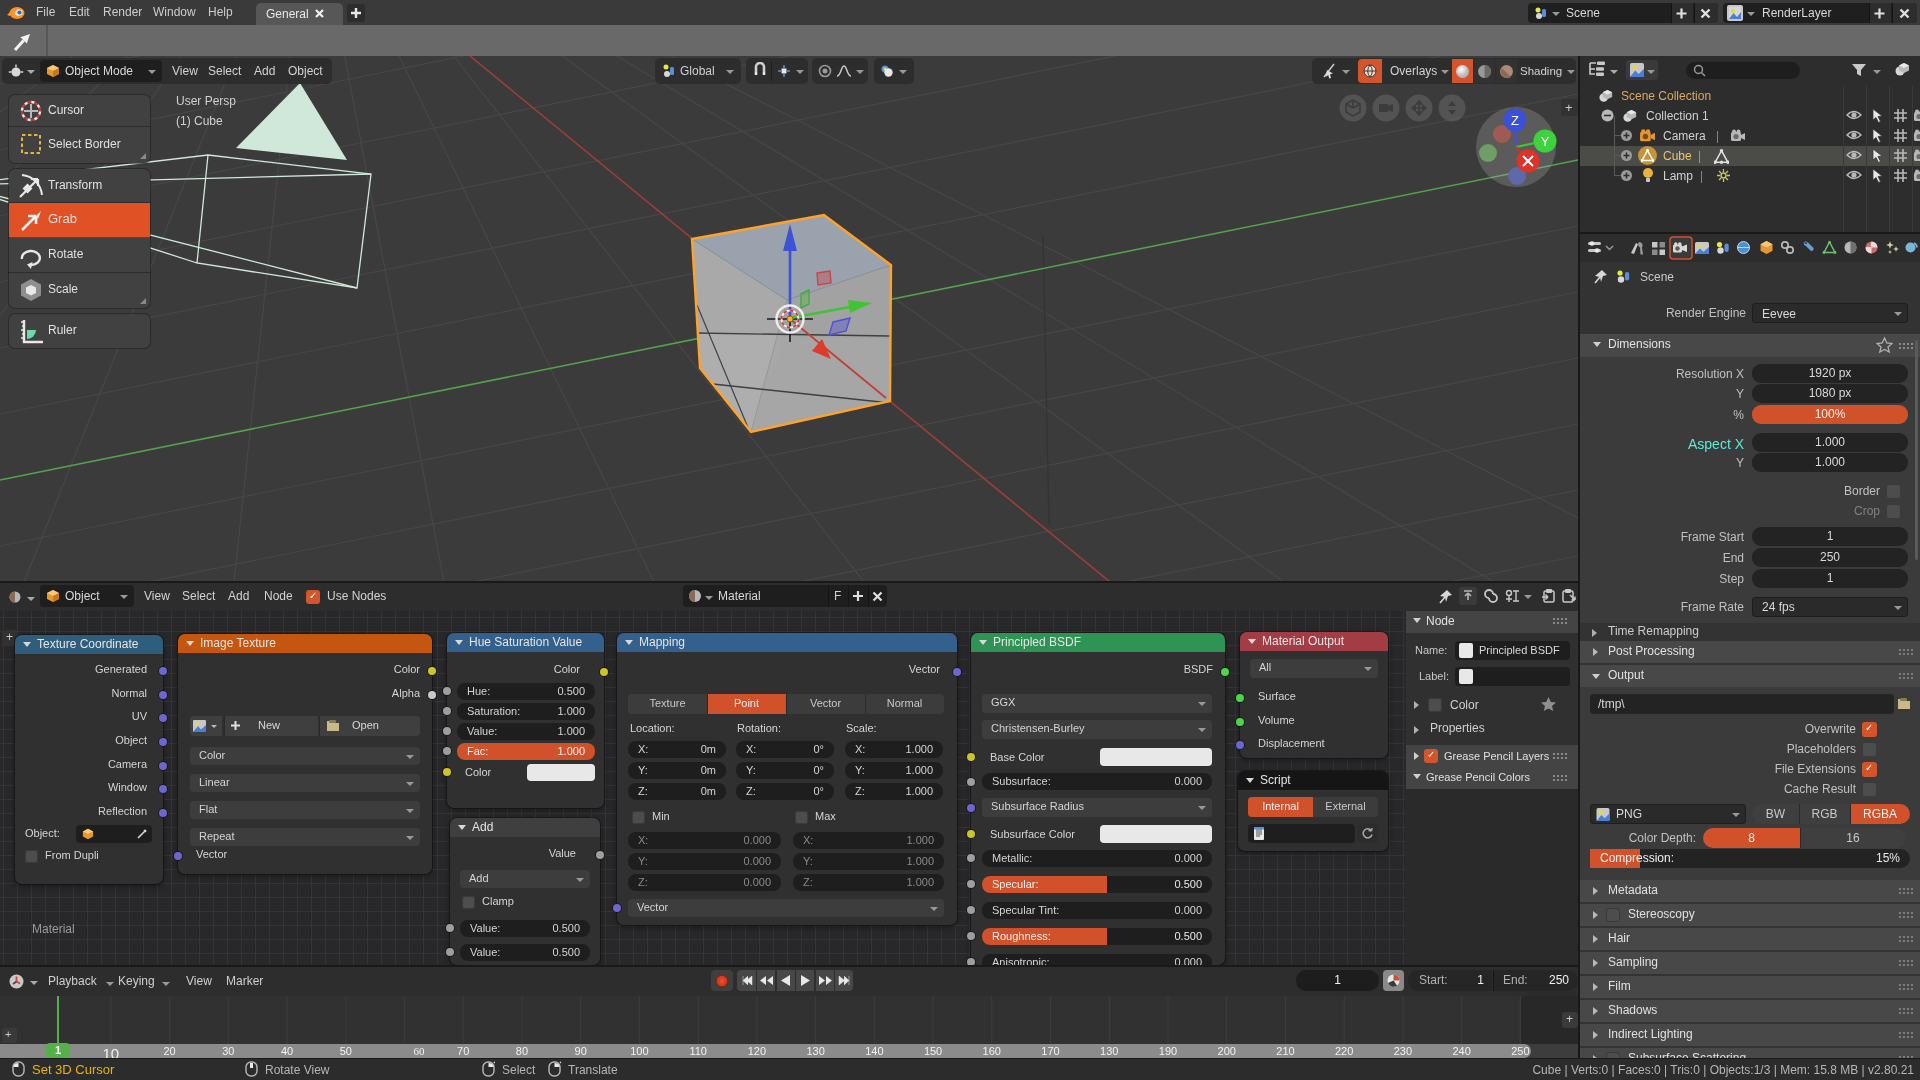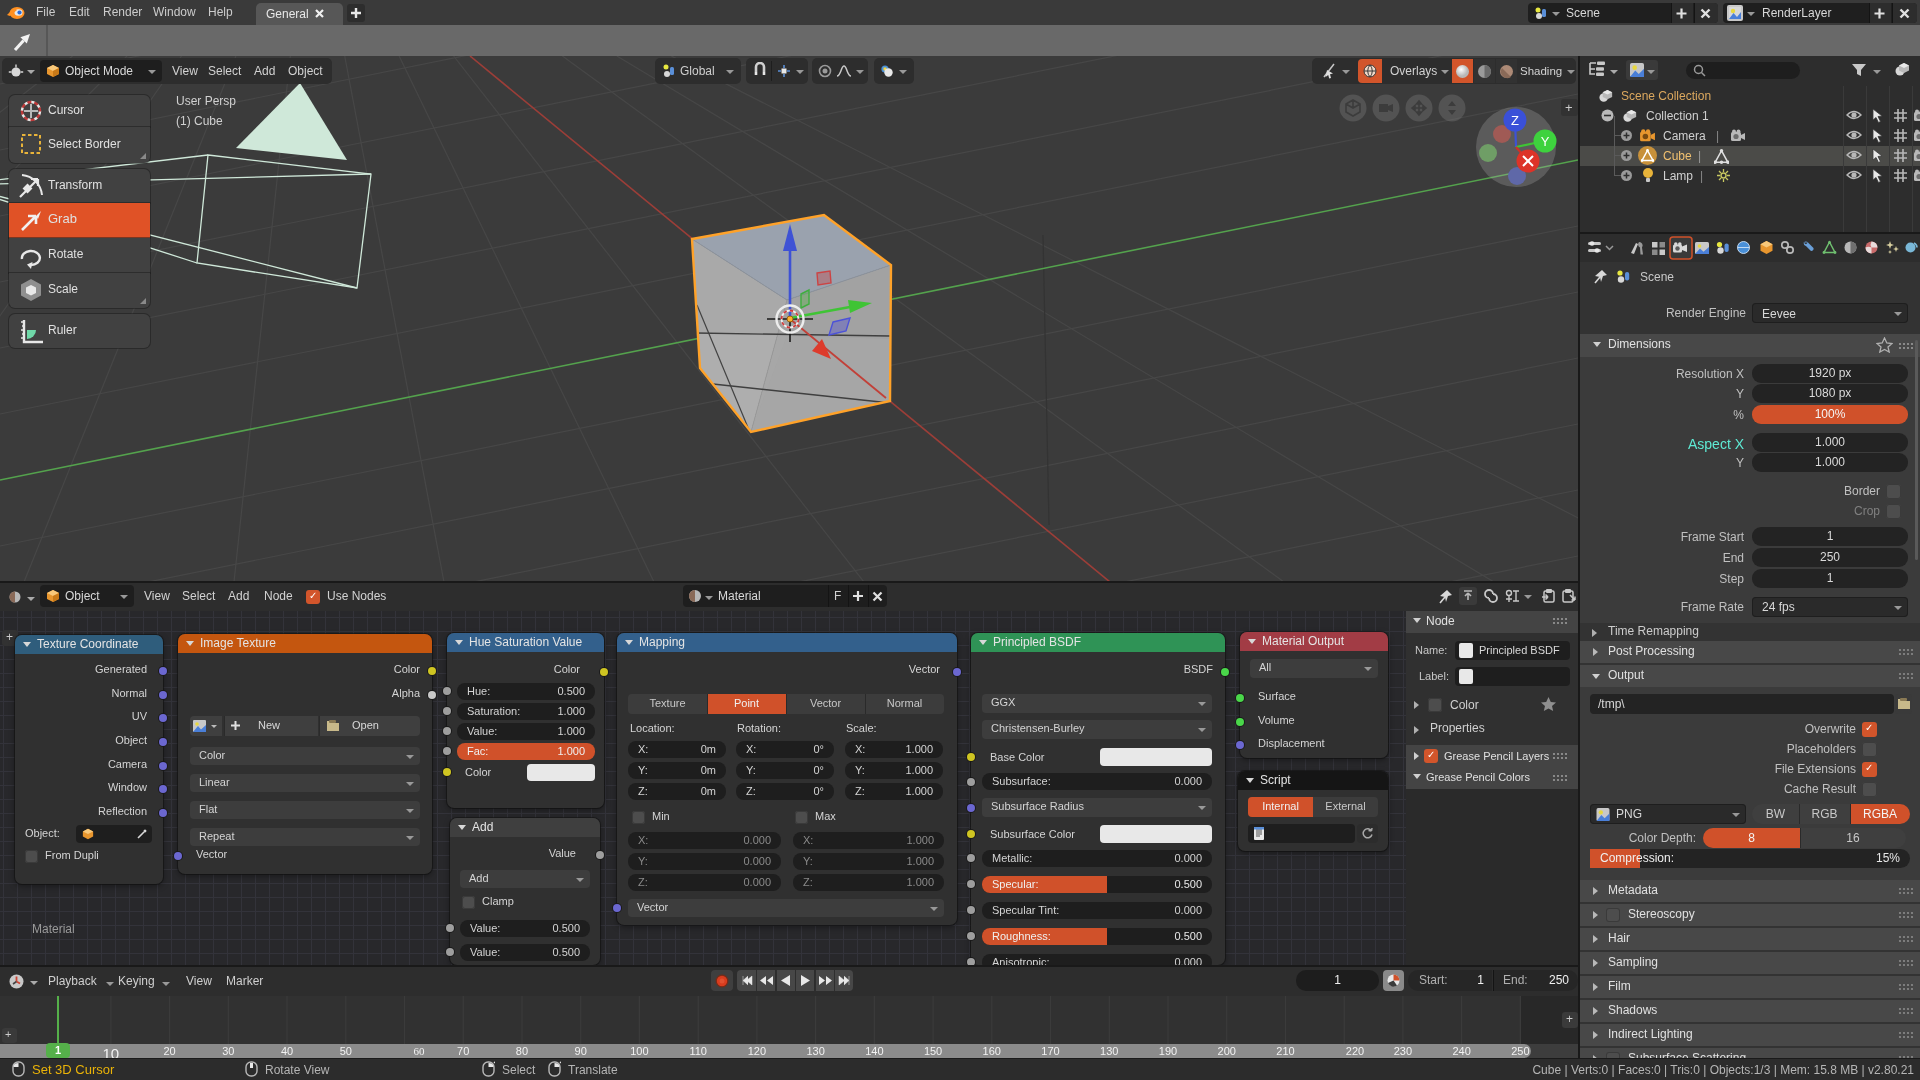--- a/index.html
+++ b/index.html
@@ -788,21 +788,21 @@
 <div style="position:absolute;left:736.8870000000001px;top:1045px;width:40px;height:12px;color:#f2f2f2;font-size:11px;text-align:center;">120</div>
 <div style="position:absolute;left:795.6170000000001px;top:1045px;width:40px;height:12px;color:#f2f2f2;font-size:11px;text-align:center;">130</div>
 <div style="position:absolute;left:854.347px;top:1045px;width:40px;height:12px;color:#f2f2f2;font-size:11px;text-align:center;">140</div>
 <div style="position:absolute;left:913.077px;top:1045px;width:40px;height:12px;color:#f2f2f2;font-size:11px;text-align:center;">150</div>
 <div style="position:absolute;left:971.807px;top:1045px;width:40px;height:12px;color:#f2f2f2;font-size:11px;text-align:center;">160</div>
 <div style="position:absolute;left:1030.537px;top:1045px;width:40px;height:12px;color:#f2f2f2;font-size:11px;text-align:center;">170</div>
 <div style="position:absolute;left:1089.267px;top:1045px;width:40px;height:12px;color:#f2f2f2;font-size:11px;text-align:center;">130</div>
 <div style="position:absolute;left:1147.997px;top:1045px;width:40px;height:12px;color:#f2f2f2;font-size:11px;text-align:center;">190</div>
 <div style="position:absolute;left:1206.727px;top:1045px;width:40px;height:12px;color:#f2f2f2;font-size:11px;text-align:center;">200</div>
 <div style="position:absolute;left:1265.457px;top:1045px;width:40px;height:12px;color:#f2f2f2;font-size:11px;text-align:center;">210</div>
-<div style="position:absolute;left:1324.1870000000001px;top:1045px;width:40px;height:12px;color:#f2f2f2;font-size:11px;text-align:right;">220</div>
+<div style="position:absolute;left:1324.1870000000001px;top:1045px;width:40px;height:12px;color:#f2f2f2;font-size:11px;text-align:center;">220</div>
 <div style="position:absolute;left:1382.9170000000001px;top:1045px;width:40px;height:12px;color:#f2f2f2;font-size:11px;text-align:center;">230</div>
 <div style="position:absolute;left:1441.6470000000002px;top:1045px;width:40px;height:12px;color:#f2f2f2;font-size:11px;text-align:center;">240</div>
 <div style="position:absolute;left:1500.377px;top:1045px;width:40px;height:12px;color:#f2f2f2;font-size:11px;text-align:center;">250</div>
 <div style="position:absolute;left:57px;top:996px;width:2px;height:48px;background:#55b04a;"></div>
 <div style="position:absolute;left:46px;top:1043px;width:24px;height:15px;background:#55b04a;border-radius:4px;"></div>
 <div style="position:absolute;left:46px;top:1044px;width:24px;height:12px;color:#0e2e0a;font-size:11px;text-align:center;font-weight:bold;color:#fff;">1</div>
 <div style="position:absolute;left:1562px;top:1012px;width:16px;height:16px;background:#3a3a3a;border-radius:3px;"></div>
 <div style="position:absolute;left:1566px;top:1012px;color:#cccccc;font-size:12px;line-height:14px;white-space:nowrap;">+</div>
 <div style="position:absolute;left:2px;top:1028px;width:15px;height:15px;background:#3a3a3a;border-radius:3px;"></div>
 <div style="position:absolute;left:5px;top:1028px;color:#cccccc;font-size:11px;line-height:13px;white-space:nowrap;">+</div>

